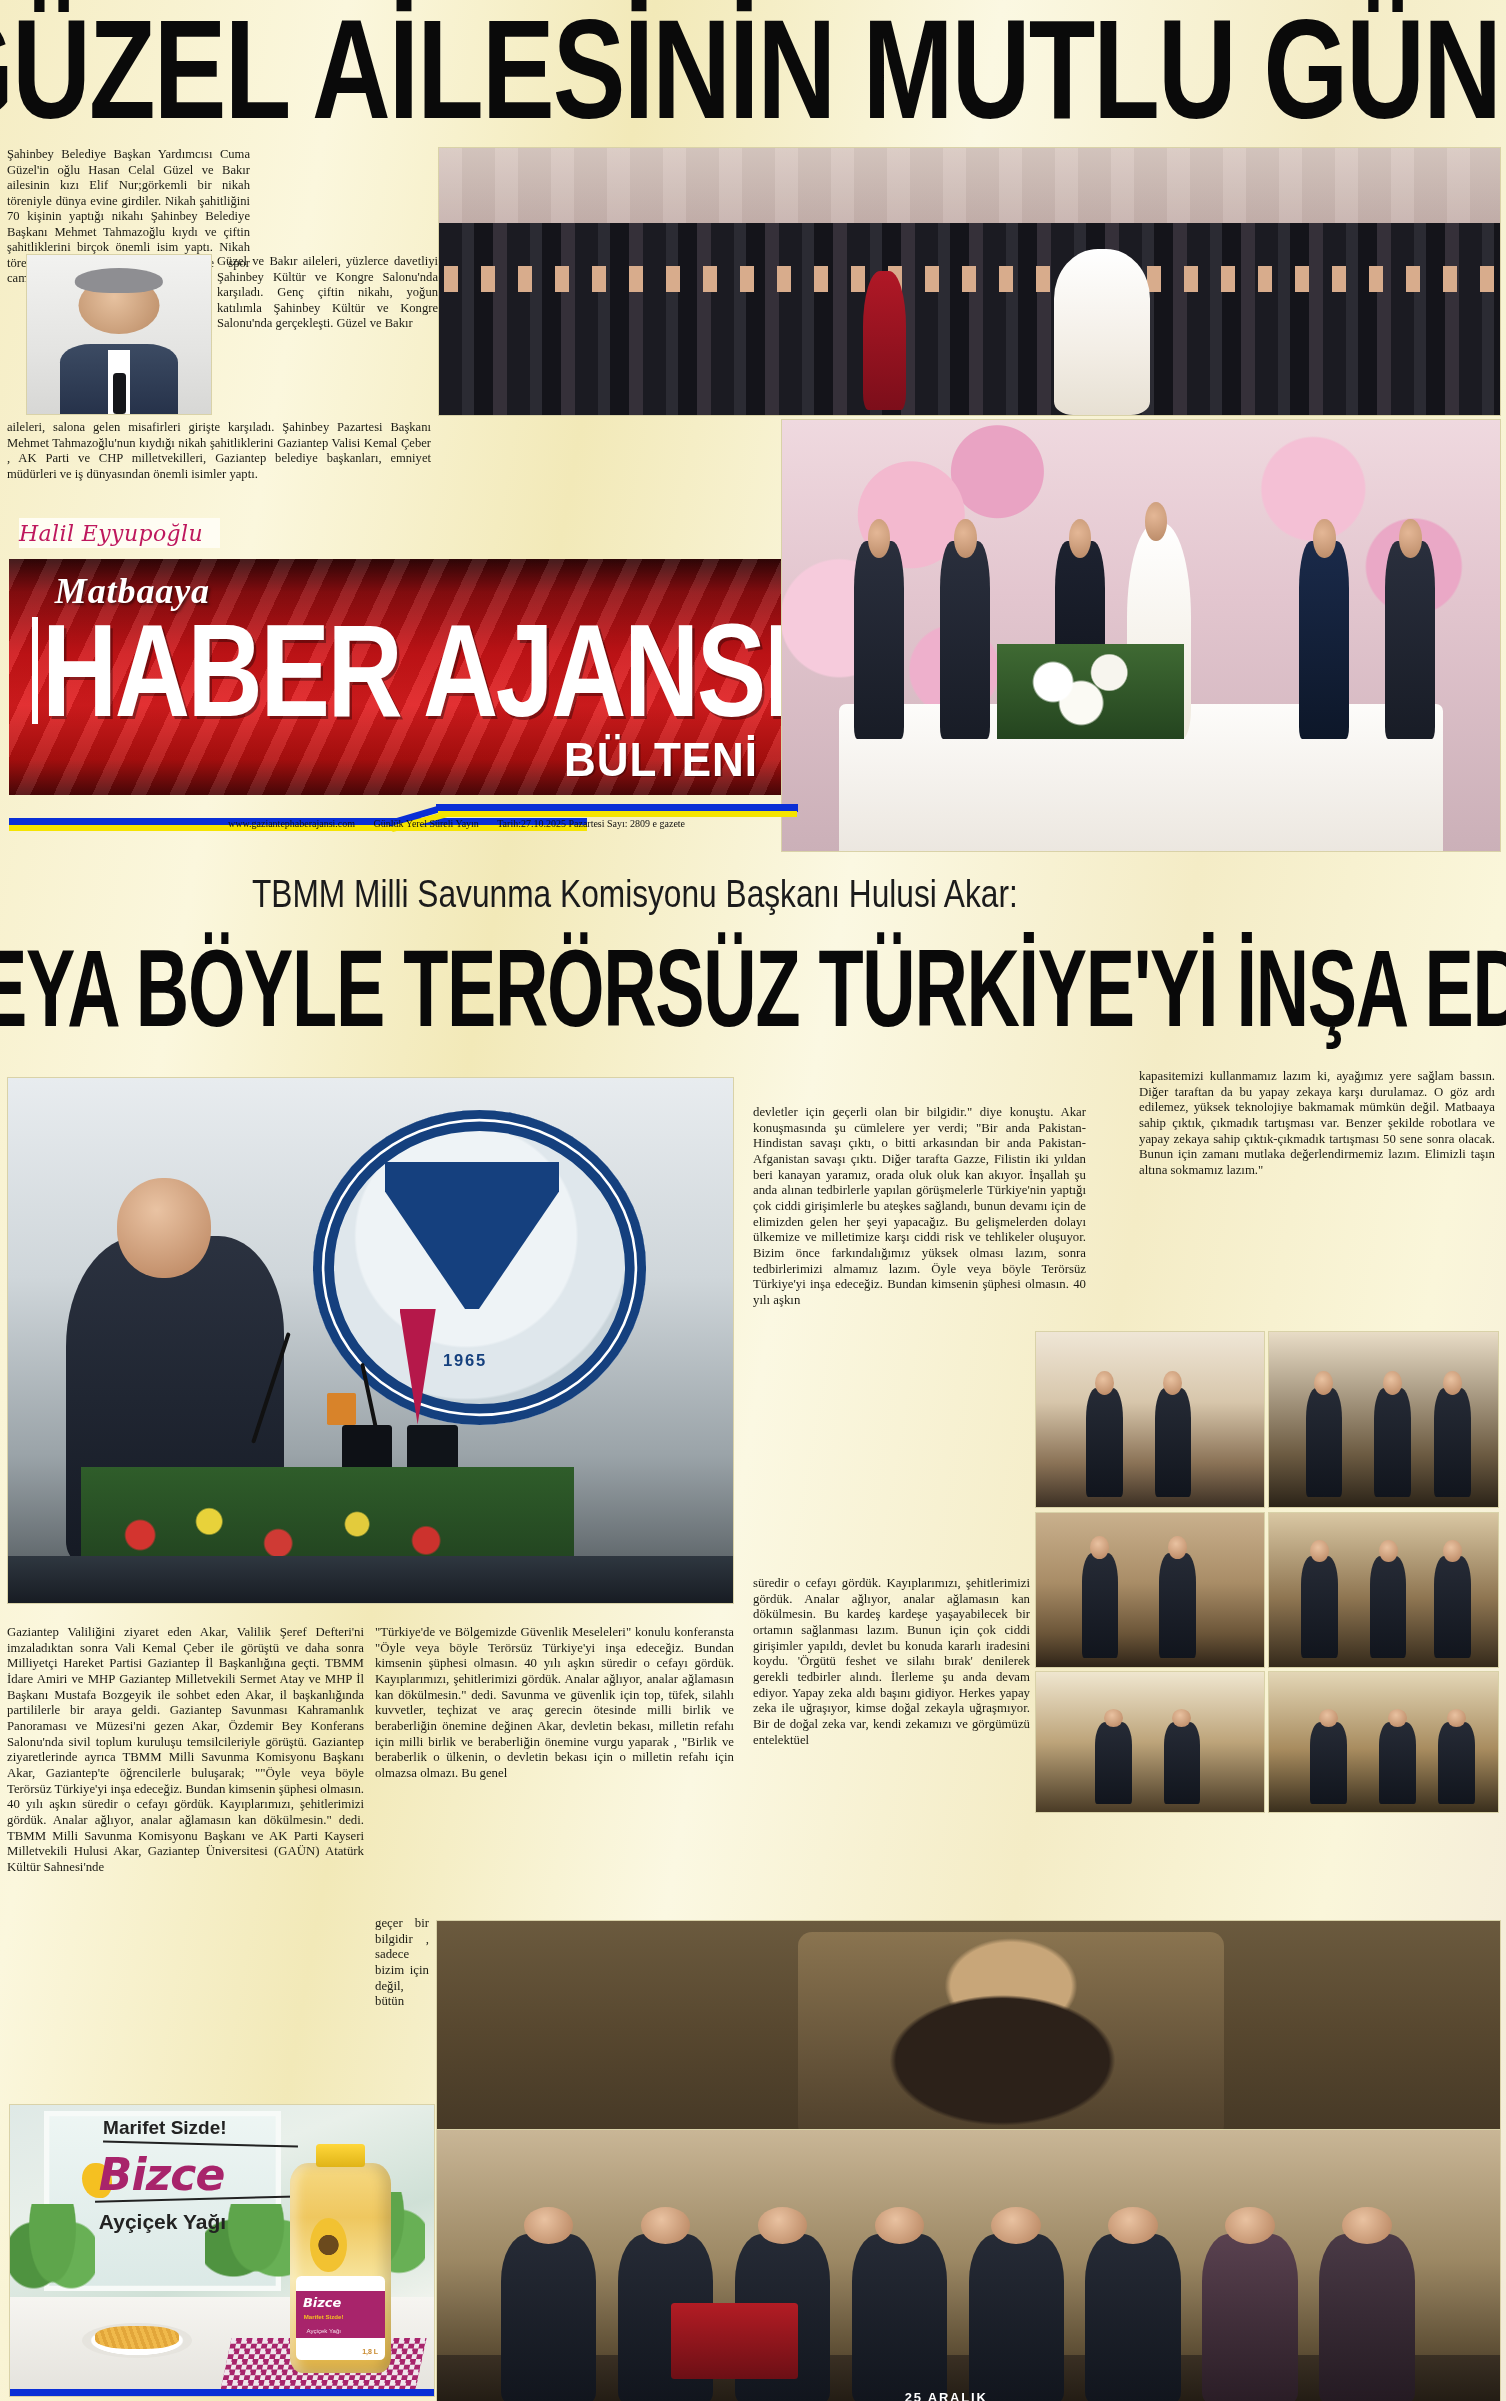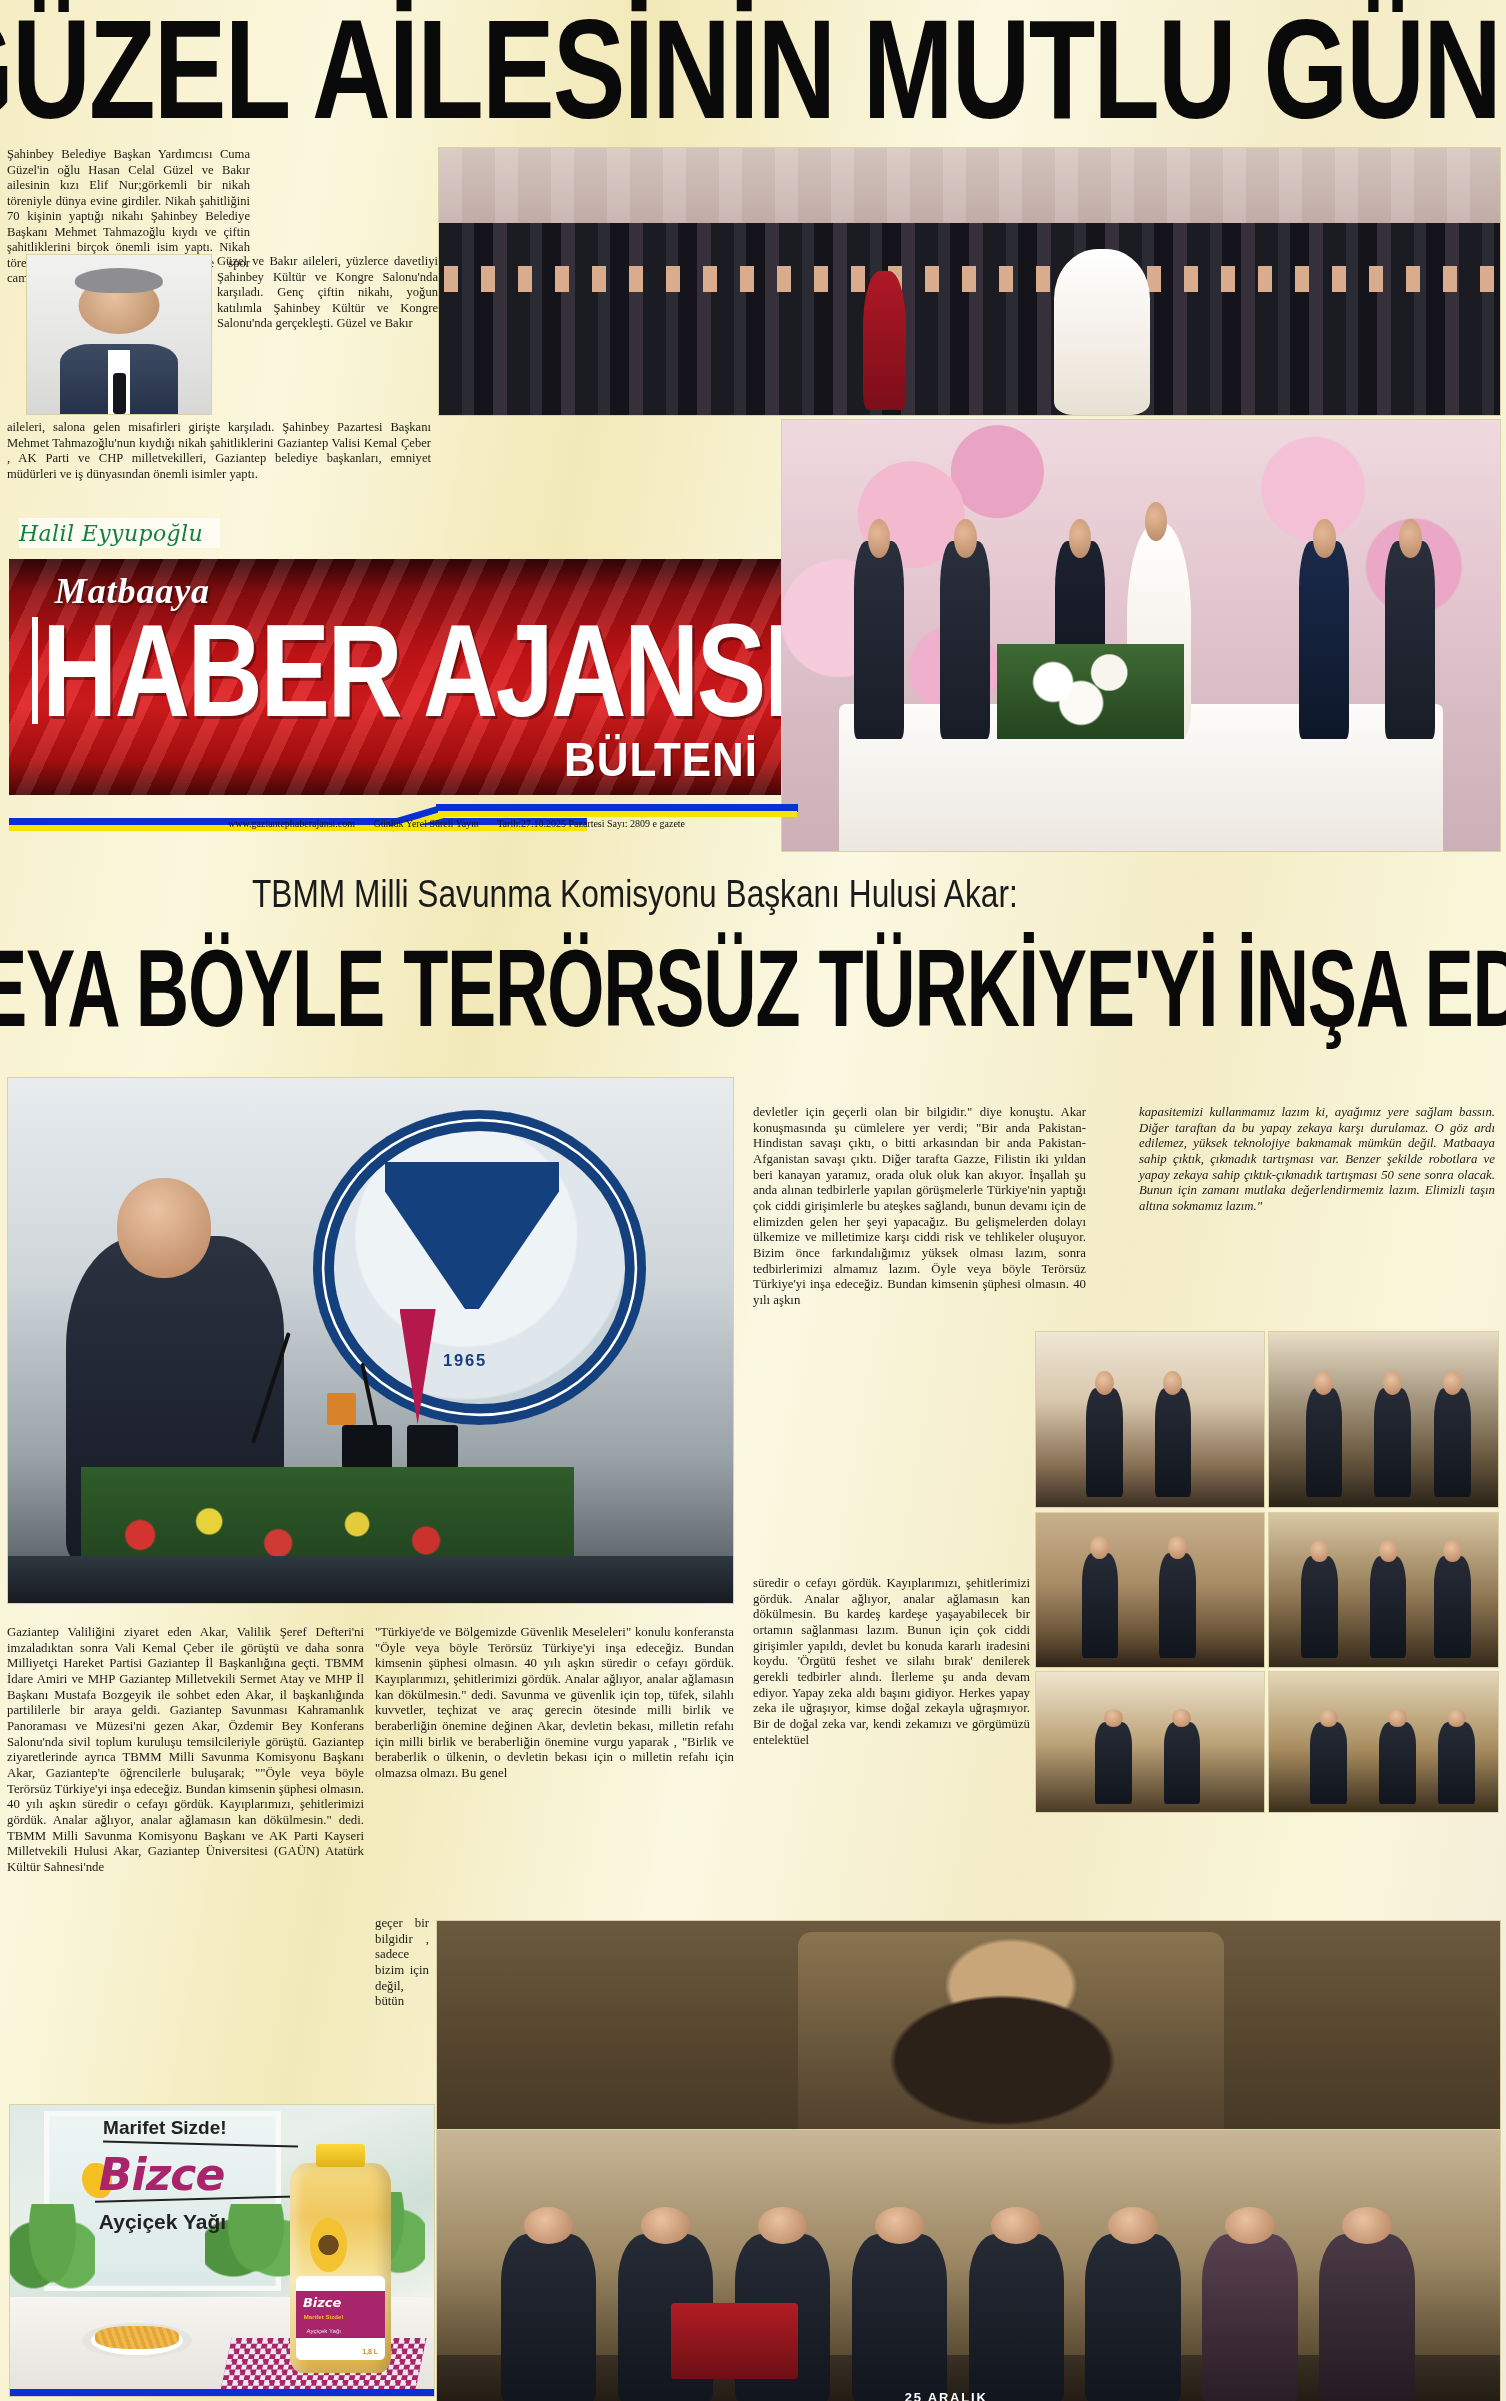--- a/index.html
+++ b/index.html
@@ -60,21 +60,21 @@
     position:absolute;left:210px;top:0px;width:221px;
     font-size:12.6px;line-height:1.235;
   }
   #top-col2b{
     position:absolute;left:7px;top:420px;width:424px;
     font-size:12.6px;line-height:1.235;
   }
   #signature{
     position:absolute;left:19px;top:518px;width:201px;height:30px;
     font-family:"DejaVu Serif", serif;
-    font-style:italic;font-size:22px;color:#15803d;
+    font-style:italic;font-size:22px;color:#be185d;
     background:#fffdf3;
     display:flex;align-items:center;
     letter-spacing:0.4px;
   }
 
   
   #masthead{
     position:absolute;left:8.8px;top:559px;width:772px;height:236px;
     background:
       repeating-linear-gradient(115deg,
@@ -147,21 +147,21 @@
   
   .col{
     position:absolute;
     font-size:12.8px;line-height:1.225;
   }
   #col1{left:7px;top:1625px;width:357px;}
   #col2{left:375px;top:1625px;width:359px;}
   #col2-narrow{left:375px;top:1916px;width:54px;}
   #col3{left:753px;top:1105px;width:333px;}
   #col3b{left:753px;top:1576px;width:277px;}
-  #col4{left:1139px;top:1105px;width:356px;font-style:italic;}
+  #col4{left:1139px;top:1069px;width:356px;}
 
   
   
   #ph-group{left:438px;top:147px;width:1061px;height:267px;}
   #ph-wed1 {left:781px;top:419px;width:718px;height:431px;}
   #ph-podium{left:7px;top:1077px;width:725px;height:525px;}
   #ph-r1{left:1035px;top:1331px;width:228px;height:175px;}
   #ph-r2{left:1268px;top:1331px;width:229px;height:175px;}
   #ph-r3{left:1035px;top:1512px;width:228px;height:154px;}
   #ph-r4{left:1268px;top:1512px;width:229px;height:154px;}

